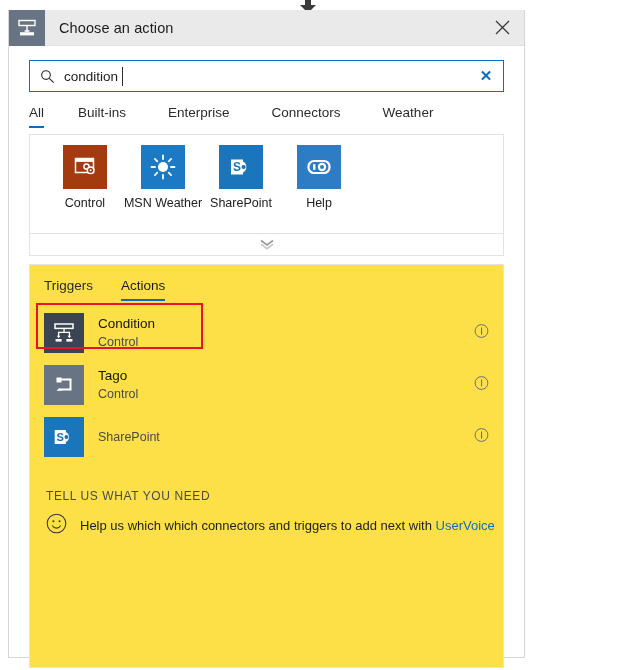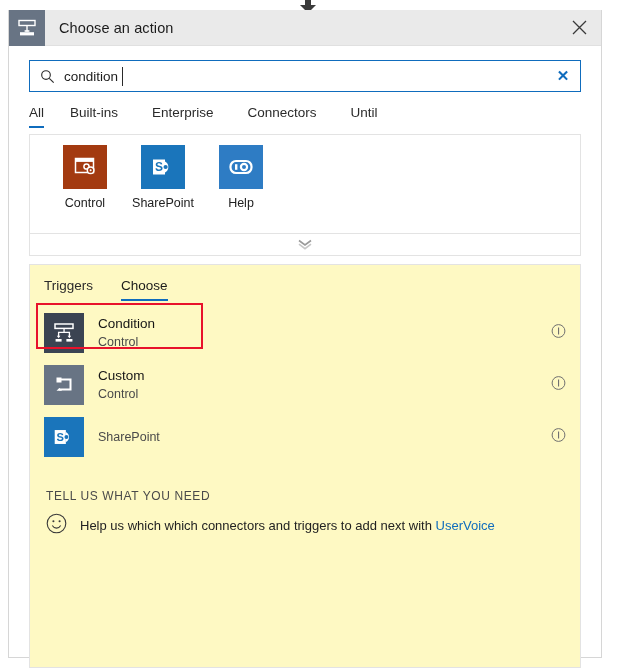--- a/index.html
+++ b/index.html
@@ -14,21 +14,21 @@
   #root { position: relative; width: 622px; height: 670px; overflow: hidden; background:#fff; }
 
   
   .top-arrow {
     position: absolute; left: 296px; top: -2px; width: 24px; height: 16px;
   }
 
   
   .panel {
     position: absolute; left: 8px; top: 10px;
-    width: 594px; height: 648px;
+    width: 517px; height: 648px;
     background: #ffffff;
     border: 1px solid #d6d6d6;
     border-top: none;
   }
 
   
   .titlebar {
     position: relative;
     height: 36px;
     background: #eaeaea;
@@ -80,21 +80,21 @@
     flex: 0 0 34px; display:flex; align-items:center; justify-content:center;
     color: #0f6cbd; font-size: 15px; font-weight: bold; cursor: default;
   }
 
   
   .cat-tabs {
     display: flex; align-items: flex-end;
     padding: 0 20px;
     margin-top: 10px;
     height: 26px;
-    gap: 8px;
+    gap: 16px;
   }
   .cat-tab {
     position: relative;
     font-size: 13.5px; color: #2b2b2b;
     padding: 0 14px 8px 0;
     margin-right: 12px;
     cursor: default;
     white-space: nowrap;
   }
   .cat-tab:first-child { padding-right: 6px; }
@@ -137,21 +137,21 @@
     height: 22px;
     display: flex; align-items: center; justify-content: center;
     background: #fff;
     cursor: default;
   }
 
   
   .results-box {
     margin: 8px 20px 0 20px;
     border: 1px solid #e3e3e3;
-    background: #fef9c3;
+    background: #fde047;
     height: 404px;
     position: relative;
   }
   .res-tabs {
     display: flex; align-items: flex-end;
     padding: 12px 0 0 14px;
     height: 36px;
   }
   .res-tab {
     position: relative;
@@ -252,39 +252,57 @@
         <span class="search-caret"></span>
         <span class="search-clear">✕</span>
       </div>
     </div>
 
     <div class="cat-tabs">
       <div class="cat-tab active">All</div>
       <div class="cat-tab">Built-ins</div>
       <div class="cat-tab">Enterprise</div>
       <div class="cat-tab">Connectors</div>
-      <div class="cat-tab">Until</div>
+      <div class="cat-tab">Weather</div>
     </div>
 
     <div class="conn-box">
       <div class="conn-row">
 
         <div class="conn-item">
           <div class="conn-tile" style="background:#a33a10">
             <svg width="26" height="26" viewBox="0 0 26 26">
               <rect x="3.5" y="4.5" width="18" height="14" fill="none" stroke="#fff" stroke-width="1.5"></rect>
               <rect x="3.5" y="4.5" width="18" height="3.4" fill="#fff"></rect>
               <circle cx="14.5" cy="12.5" r="2.6" fill="none" stroke="#fff" stroke-width="1.5"></circle>
               <circle cx="18.6" cy="16.2" r="3.3" fill="#a33a10" stroke="#fff" stroke-width="1.5"></circle>
               <circle cx="18.6" cy="16.2" r="1" fill="#fff"></circle>
             </svg>
           </div>
           <div class="conn-label">Control</div>
         </div>
 
+        <div class="conn-item">
+          <div class="conn-tile" style="background:#1c7ac4">
+            <svg width="28" height="28" viewBox="0 0 28 28">
+              <circle cx="14" cy="14" r="5" fill="#fff"></circle>
+              <g stroke="#fff" stroke-width="1.8" stroke-linecap="round">
+                <path d="M14 2.5 V6"></path>
+                  <path d="M14 22 V25.5"></path>
+                <path d="M2.5 14 H6"></path>
+                  <path d="M22 14 H25.5"></path>
+                <path d="M5.9 5.9 L8.3 8.3"></path>
+                  <path d="M19.7 19.7 L22.1 22.1"></path>
+                <path d="M22.1 5.9 L19.7 8.3"></path>
+                  <path d="M8.3 19.7 L5.9 22.1"></path>
+              </g>
+            </svg>
+          </div>
+          <div class="conn-label">MSN Weather</div>
+        </div>
 
         <div class="conn-item">
           <div class="conn-tile" style="background:#1a75bb">
             <svg width="28" height="28" viewBox="0 0 28 28">
               <rect x="4" y="6.5" width="12" height="15" fill="#fff"></rect>
               <text x="10" y="18" font-family="Liberation Sans, sans-serif" font-size="12" font-weight="bold" fill="#1a75bb" text-anchor="middle">S</text>
               <path d="M16 8.5 A6.2 6.2 0 0 1 16 19.5 Z" fill="#fff"></path>
               <circle cx="16.6" cy="14" r="2.1" fill="#1a75bb"></circle>
             </svg>
           </div>
@@ -311,21 +329,21 @@
           <path d="M2 1.5 L8 6 L14 1.5" fill="none" stroke="#9a9a9a" stroke-width="1.6"></path>
           <path d="M2 5.2 L8 9.7 L14 5.2" fill="none" stroke="#c6c6c6" stroke-width="1.6"></path>
         </svg>
       </span>
     </div>
 
     <div class="results-box">
 
       <div class="res-tabs">
         <div class="res-tab">Triggers</div>
-        <div class="res-tab active">Choose</div>
+        <div class="res-tab active">Actions</div>
       </div>
 
       <div class="action-list">
 
         <div class="action-row">
           <div class="highlight-ring"></div>
           <div class="action-tile" style="background:#3b4452">
             <svg width="26" height="26" viewBox="0 0 26 26">
               <rect x="4" y="4" width="18" height="4.4" fill="none" stroke="#fff" stroke-width="1.5"></rect>
               <rect x="12.4" y="8.4" width="1.3" height="4" fill="#fff"></rect>
@@ -351,21 +369,21 @@
 
         <div class="action-row">
           <div class="action-tile" style="background:#687484">
             <svg width="26" height="26" viewBox="0 0 26 26">
               <path d="M10 7.5 H19.5 V17.5 H8" fill="none" stroke="#fff" stroke-width="2"></path>
               <rect x="5.5" y="5.5" width="5" height="5" fill="#fff"></rect>
               <path d="M9.6 14.6 L7 17.4 L9.6 20.2 Z" fill="#fff" transform="rotate(90 8.3 17.4)"></path>
             </svg>
           </div>
           <div class="action-text">
-            <div class="action-title">Custom</div>
+            <div class="action-title">Tago</div>
             <div class="action-sub">Control</div>
           </div>
           <span class="action-info">
             <svg width="15" height="15" viewBox="0 0 15 15">
               <circle cx="7.5" cy="7.5" r="6.4" fill="none" stroke="#707070" stroke-width="1"></circle>
               <rect x="7" y="4" width="1.1" height="7" fill="#707070"></rect>
             </svg>
           </span>
         </div>
 

